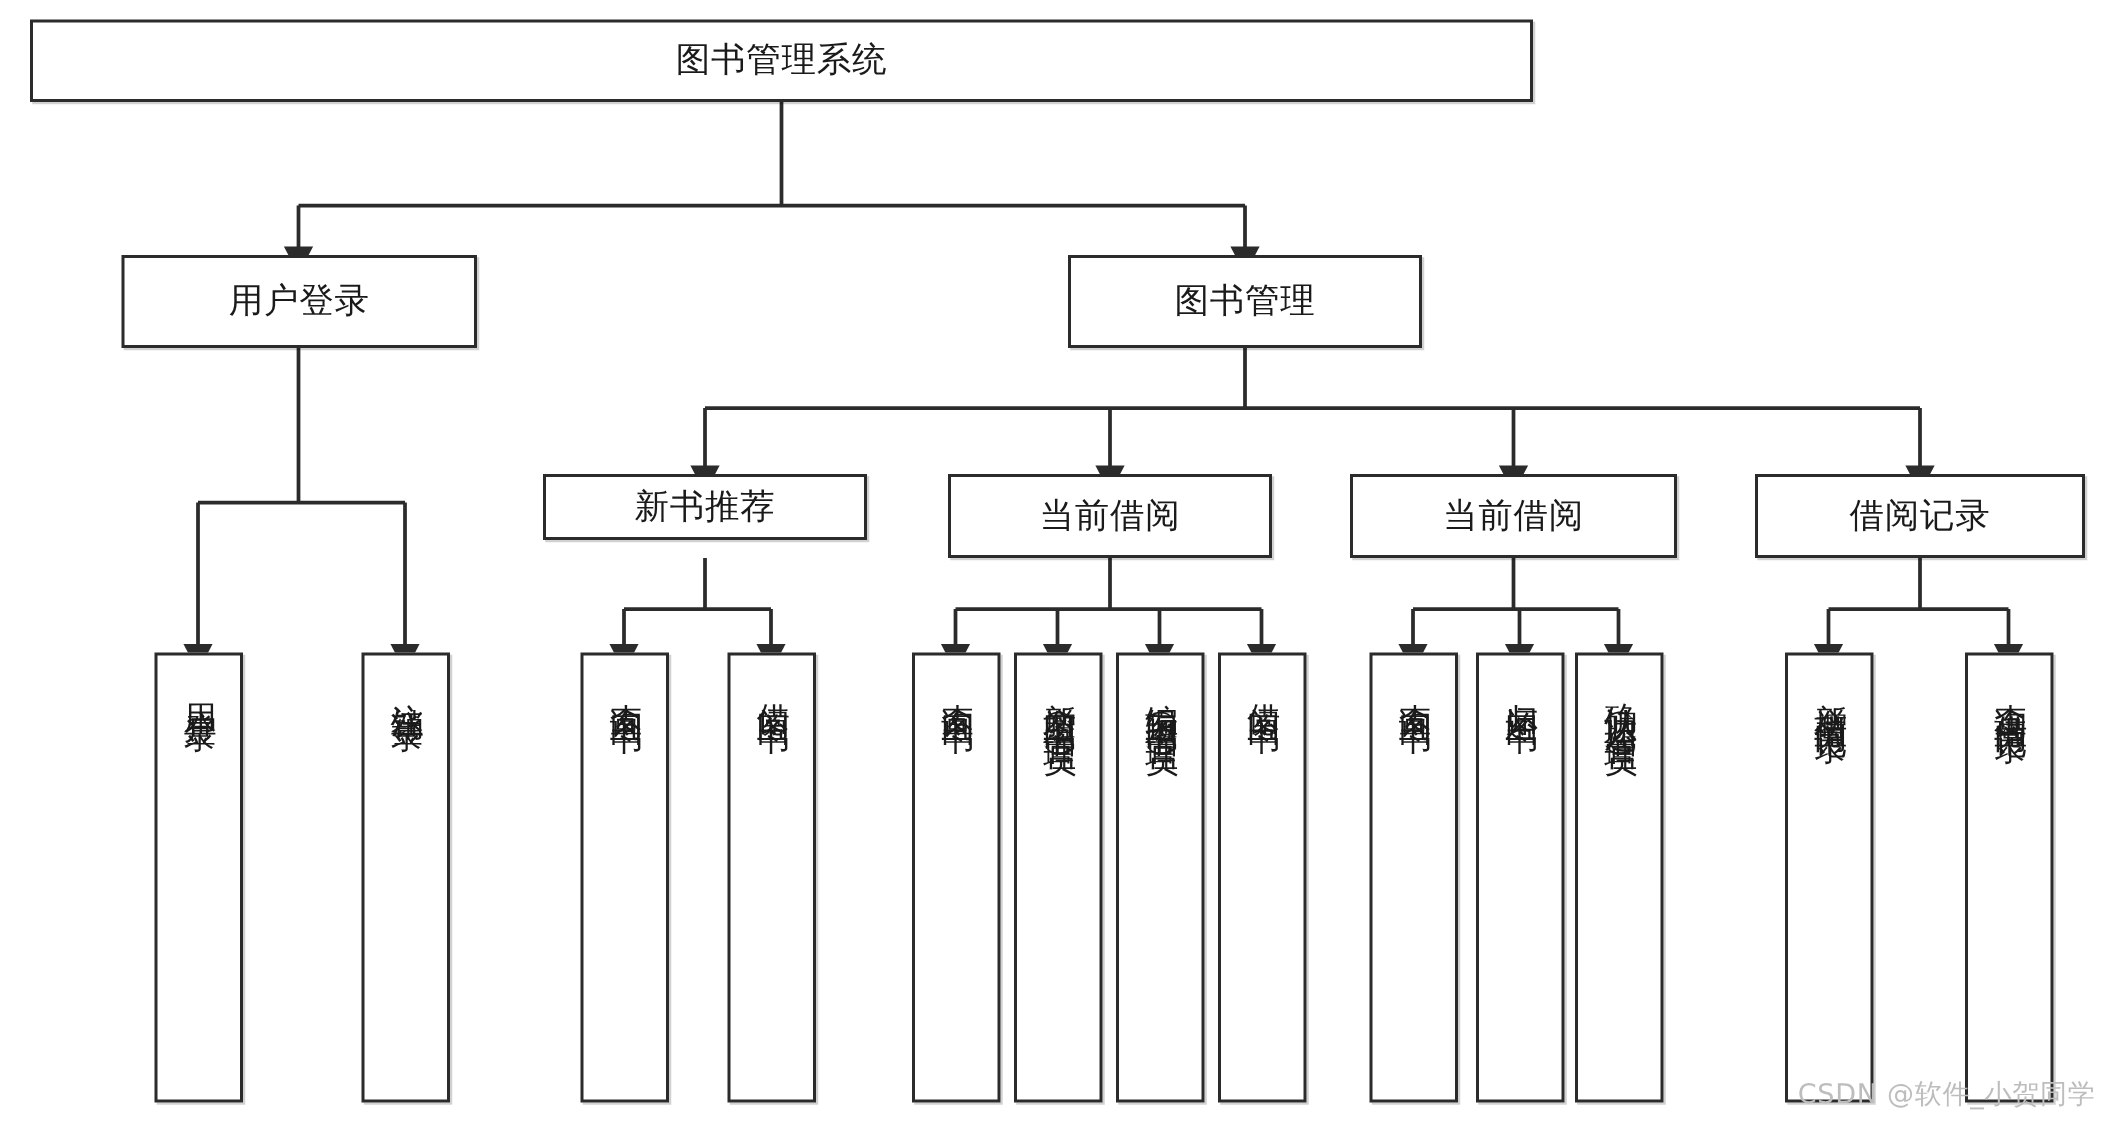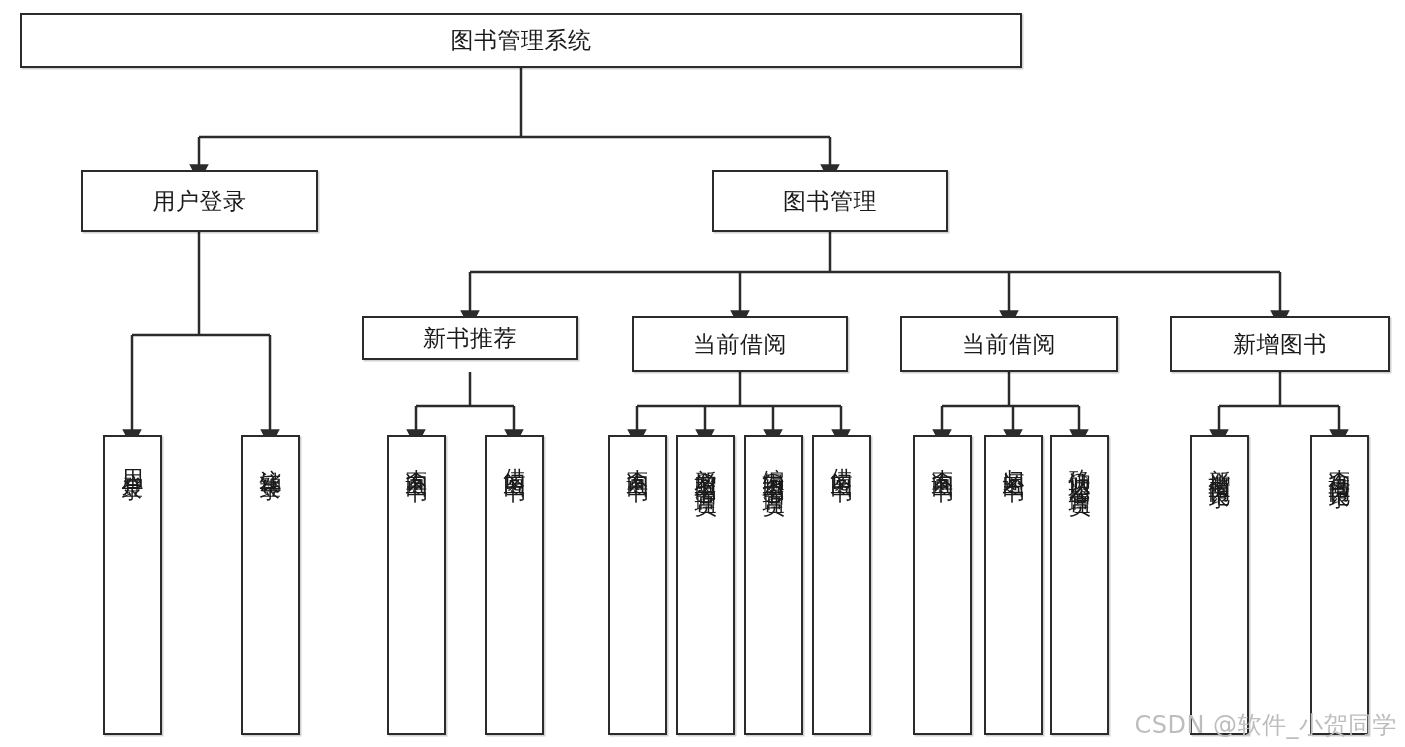--- a/index.html
+++ b/index.html
@@ -57,21 +57,21 @@
     text-orientation: upright;
     letter-spacing: 4px;
     line-height: 1.0;
     white-space: nowrap;
     display: block;
   }
   .watermark {
     position: absolute;
     right: 8px;
     bottom: 6px;
-    font-size: 24px;
+    font-size: 18px;
     color: #bdbdbd;
     letter-spacing: 0.5px;
     white-space: nowrap;
     font-family: "DejaVu Sans", "Liberation Sans", sans-serif;
   }
 </style>
 </head>
 <body>
 
 <div id="canvas">
@@ -135,21 +135,21 @@
       <div class="node horiz" style="left: 362px; top: 316px; width: 216px; height: 44px;">
         <span>新书推荐</span>
       </div>
       <div class="node horiz" style="left: 632px; top: 316px; width: 216px; height: 56px;">
         <span>当前借阅</span>
       </div>
       <div class="node horiz" style="left: 900px; top: 316px; width: 218px; height: 56px; text-align: center;">
         <span>当前借阅</span>
       </div>
       <div class="node horiz" style="left: 1170px; top: 316px; width: 220px; height: 56px;">
-        <span>新增图书</span>
+        <span>借阅记录</span>
       </div>
     </div>
   <div id="leaf-layer">
       <div class="node leaf" style="left: 103px; top: 435px; width: 59px; height: 300px;">
         <span class="vtext">用户登录</span>
       </div>
       <div class="node leaf" style="left: 241px; top: 435px; width: 59px; height: 300px;">
         <span class="vtext">注销登录</span>
       </div>
       <div class="node leaf" style="left: 387px; top: 435px; width: 59px; height: 300px;">

